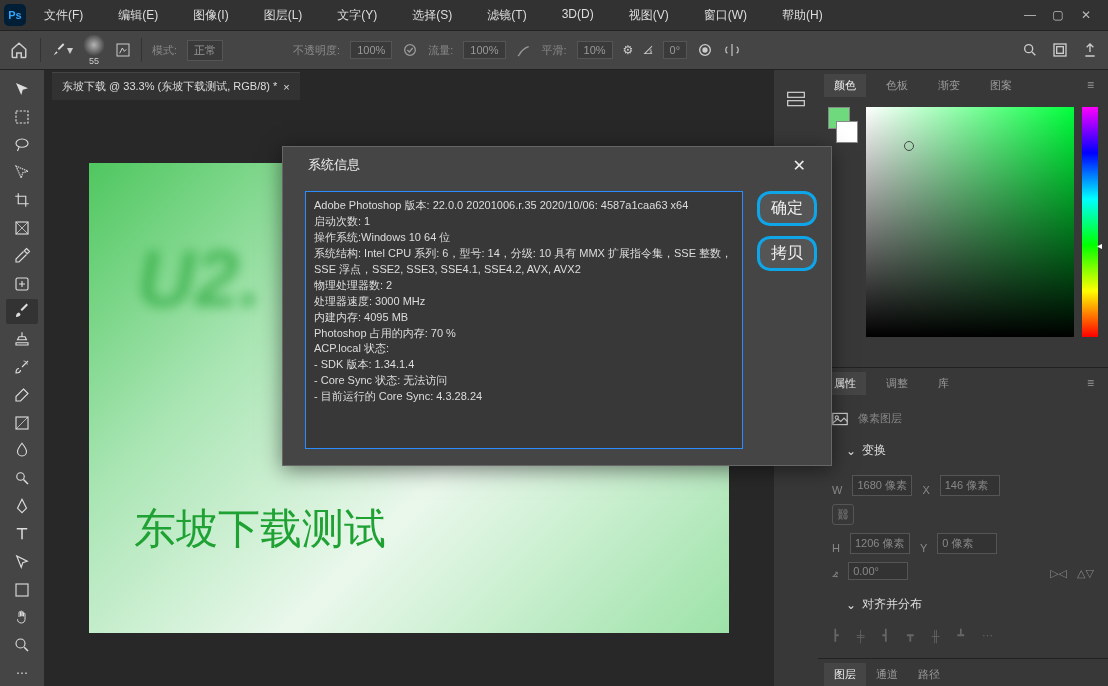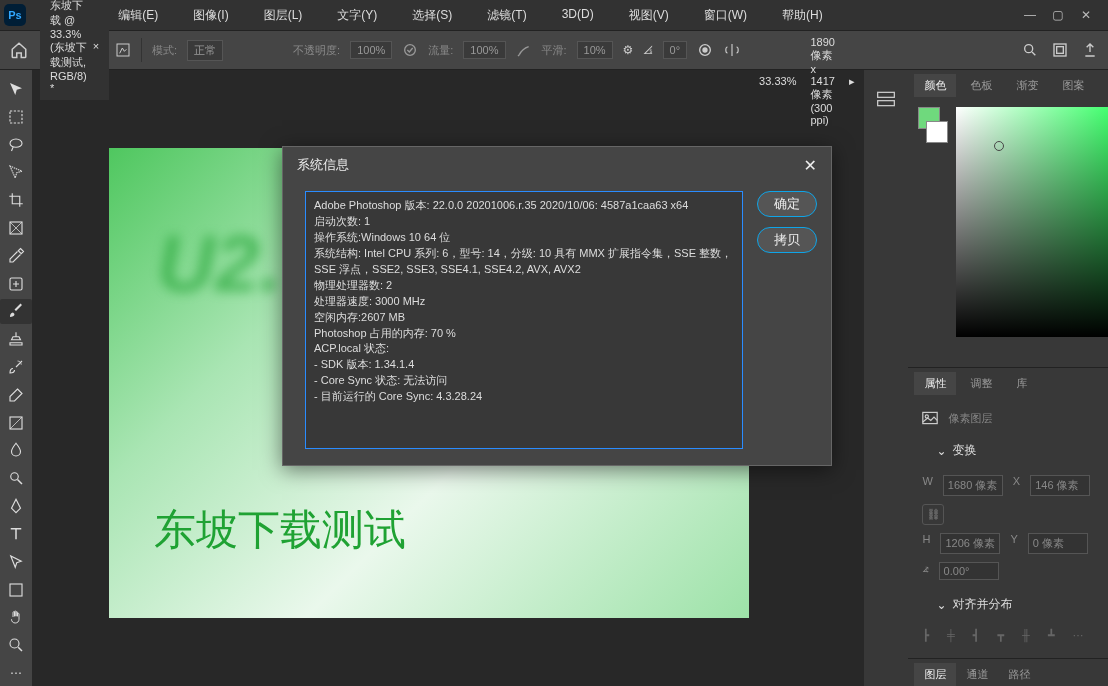--- a/index.html
+++ b/index.html
@@ -12,59 +12,59 @@
 .win-btn { width: 20px; height: 20px; display: flex; align-items: center; justify-content: center; color: #bbb; cursor: pointer; }
 .opt-bar { height: 40px; background: #454545; display: flex; align-items: center; padding: 0 10px; gap: 10px; border-top: 1px solid #222; border-bottom: 1px solid #222; }
 .opt-sep { width: 1px; height: 24px; background: #333; }
 .opt-label { color: #888; font-size: 11px; }
 .opt-val { color: #999; font-size: 11px; border: 1px solid #555; padding: 2px 6px; background: #3a3a3a; }
 .opt-icon { color: #ccc; cursor: pointer; display: inline-flex; align-items: center; }
 .main { display: flex; height: 616px; }
 .tool-col { width: 44px; background: #454545; display: flex; flex-direction: column; align-items: center; gap: 2px; padding-top: 6px; }
 .tool-btn { width: 32px; height: 28px; display: flex; align-items: center; justify-content: center; color: #ddd; cursor: pointer; border-radius: 2px; }
 .tool-btn.active { background: #333; }
-.doc-area { flex: 1; background: #282828; display: flex; flex-direction: row; position: relative; }
+.doc-area { flex: 1; background: #282828; display: flex; flex-direction: column; position: relative; }
 .tab-bar { height: 30px; display: flex; align-items: flex-end; padding-left: 8px; }
 .doc-tab { background: #323232; padding: 6px 10px; font-size: 11px; color: #ddd; display: flex; align-items: center; gap: 6px; border-top: 1px solid #444; }
 .canvas-wrap { flex: 1; display: flex; align-items: center; justify-content: center; position: relative; }
 .canvas { width: 640px; height: 470px; background: linear-gradient(135deg, #4fc75f 0%, #a9e5b3 30%, #eaf8ec 60%, #9de2a8 100%); position: relative; margin-top:10px; }
 .canvas .brush-text { position: absolute; top: 70px; left: 48px; font-size: 80px; color: #2ba83d; font-weight: bold; filter: blur(6px); opacity: 0.7; font-style: italic; }
-.canvas .cn-text { position: absolute; bottom: 60px; left: 45px; font-size: 42px; color: #1fa233; font-family: "SimSun", serif; }
+.canvas .cn-text { position: absolute; bottom: 76px; left: 45px; font-size: 42px; color: #1fa233; font-family: "SimSun", serif; }
 .status { height: 22px; display: flex; align-items: center; padding: 0 10px; font-size: 11px; color: #ddd; gap: 14px; background:#282828; }
 .right-panels { width: 290px; background: #383838; display: flex; flex-direction: column; }
 .panel-dock-btn { width: 44px; background:#383838; display:flex; align-items:flex-start; justify-content:center; padding-top:20px;}
 .color-panel { height: 300px; border-bottom: 1px solid #222; }
-.panel-tabs { display: flex; gap: 4px; padding: 4px 6px 0; background:#383838; }
+.panel-tabs { display: flex; gap: 10px; padding: 4px 6px 0; background:#383838; }
 .ptab { padding: 4px 10px; font-size: 11px; color: #999; cursor: pointer; }
 .ptab.active { color: #eee; background: #454545; }
 .panel-menu { margin-left: auto; padding: 4px 8px; color: #999; cursor:pointer;}
 .color-body { display: flex; padding: 10px; gap: 8px; height: 250px; }
 .swatches { display: flex; flex-direction: column; gap: 0; }
 .swatch { width: 22px; height: 22px; border: 1px solid #888; }
 .picker { flex: 1; background: linear-gradient(to right, #fff, #00ff3c); position: relative; }
 .picker::after { content: ''; position: absolute; inset: 0; background: linear-gradient(to bottom, transparent, #000); }
 .picker-ring { position: absolute; top: 34px; left: 38px; width: 10px; height: 10px; border: 1px solid #555; border-radius: 50%; }
 .hue { width: 16px; background: linear-gradient(to bottom, #f0f, #00f, #0ff, #0f0, #ff0, #f00); position: relative; }
 .hue-nub { position: absolute; right: -4px; top: 58%; color: #fff; font-size:10px;}
 .prop-panel { flex: 1; padding: 0; }
 .prop-body { padding: 8px 14px; }
-.prop-row { display: flex; align-items: flex-start; gap: 10px; margin: 8px 0; font-size: 11px; color: #888; }
+.prop-row { display: flex; align-items: flex-end; gap: 10px; margin: 8px 0; font-size: 11px; color: #888; }
 .prop-field { background: #333; border: 1px solid #555; padding: 2px 4px; color: #888; width: 60px; }
 .collapse-hdr { padding: 8px 14px; font-size: 12px; color: #ddd; cursor: pointer; display:flex; align-items:center; gap:6px;}
 .layers-tabs { display: flex; gap: 0; padding: 4px 6px 0; margin-top: auto; border-top:1px solid #222;}
 .dialog { position: absolute; top: 146px; left: 282px; width: 550px; height: 320px; background: #454545; border: 1px solid #666; box-shadow: 0 4px 20px rgba(0,0,0,0.5); z-index: 100; }
-.dlg-header { height: 36px; display: flex; align-items: center; padding: 0 14px; }
+.dlg-header { height: 36px; display: flex; align-items: center; padding: 0 25px; }
 .dlg-title { font-size: 13px; color: #eee; }
 .dlg-close { margin-left: auto; cursor: pointer; font-size: 16px; color: #eee; }
 .dlg-body { display: flex; padding: 8px 14px; gap: 14px; height: 274px; }
 .info-box { flex: 1; background: #383838; border: 1px solid #2a8cff; padding: 6px 8px; font-size: 11px; color: #ddd; overflow-y: auto; line-height: 1.45; margin-left: 8px; }
 .info-box::-webkit-scrollbar { width: 10px; }
 .info-box::-webkit-scrollbar-thumb { background: #666; }
 .dlg-btns { display: flex; flex-direction: column; gap: 10px; }
-.dlg-btn { width: 60px; height: 26px; background: #555; border: 1px solid #0ea5e9; border-radius: 13px; color: #eee; display: flex; align-items: center; justify-content: center; cursor: pointer; font-size: 13px; }
+.dlg-btn { width: 60px; height: 35px; background: #555; border: 3px solid #0ea5e9; border-radius: 13px; color: #eee; display: flex; align-items: center; justify-content: center; cursor: pointer; font-size: 16px; }
 .brush-prev { width:22px; height:22px; background: radial-gradient(circle, rgba(255,255,255,0.6), transparent 70%); border-radius:50%;}
 .home-icon { display:inline-flex; width:20px; height:20px; }
 svg { display: block; }
 .right-wrap{display:flex;}
 </style>
 </head>
 <body>
 
 <div class="titlebar">
   <div class="ps-logo">Ps</div>
@@ -285,25 +285,20 @@
           <span>东坡下载 @ 33.3% (东坡下载测试, RGB/8) *</span>
           <span>×</span>
         </div>
     </div>
     <div class="canvas-wrap">
       <div class="canvas">
         <div class="brush-text">U2.</div>
         <div class="cn-text">东坡下载测试</div>
       </div>
     </div>
-    <div class="status">
-      <span>33.33%</span>
-      <span>1890 像素 x 1417 像素 (300 ppi)</span>
-      <span>▸</span>
-    </div>
   </div>
   <div class="right-wrap">
   <div class="panel-dock-btn">
         <svg width="20" height="18" viewBox="0 0 24 20" fill="none" stroke="#ccc" stroke-width="1.5">
           <rect x="2" y="2" width="20" height="6"></rect>
           <rect x="2" y="12" width="20" height="6"></rect>
         </svg>
       </div>
   <div class="right-panels">
     <div class="color-panel">
@@ -400,21 +395,21 @@
     <span class="dlg-close">✕</span>
   </div>
   <div class="dlg-body">
     <div class="info-box" id="infobox">
         <div>Adobe Photoshop 版本: 22.0.0 20201006.r.35 2020/10/06: 4587a1caa63  x64</div>
         <div>启动次数: 1</div>
         <div>操作系统:Windows 10 64 位</div>
         <div>系统结构: Intel CPU 系列: 6，型号: 14，分级: 10 具有 MMX 扩展指令集，SSE 整数，SSE 浮点，SSE2, SSE3, SSE4.1, SSE4.2, AVX, AVX2</div>
         <div>物理处理器数: 2</div>
         <div>处理器速度: 3000 MHz</div>
-        <div>空闲内存:2607 MB</div>
+        <div>内建内存: 4095 MB</div>
         <div>Photoshop 占用的内存: 70 %</div>
         <div>ACP.local 状态:</div>
         <div> - SDK 版本: 1.34.1.4</div>
         <div> - Core Sync 状态: 无法访问</div>
         <div> - 目前运行的 Core Sync: 4.3.28.24</div>
       </div>
     <div class="dlg-btns">
       <div class="dlg-btn">确定</div>
       <div class="dlg-btn">拷贝</div>
     </div>

